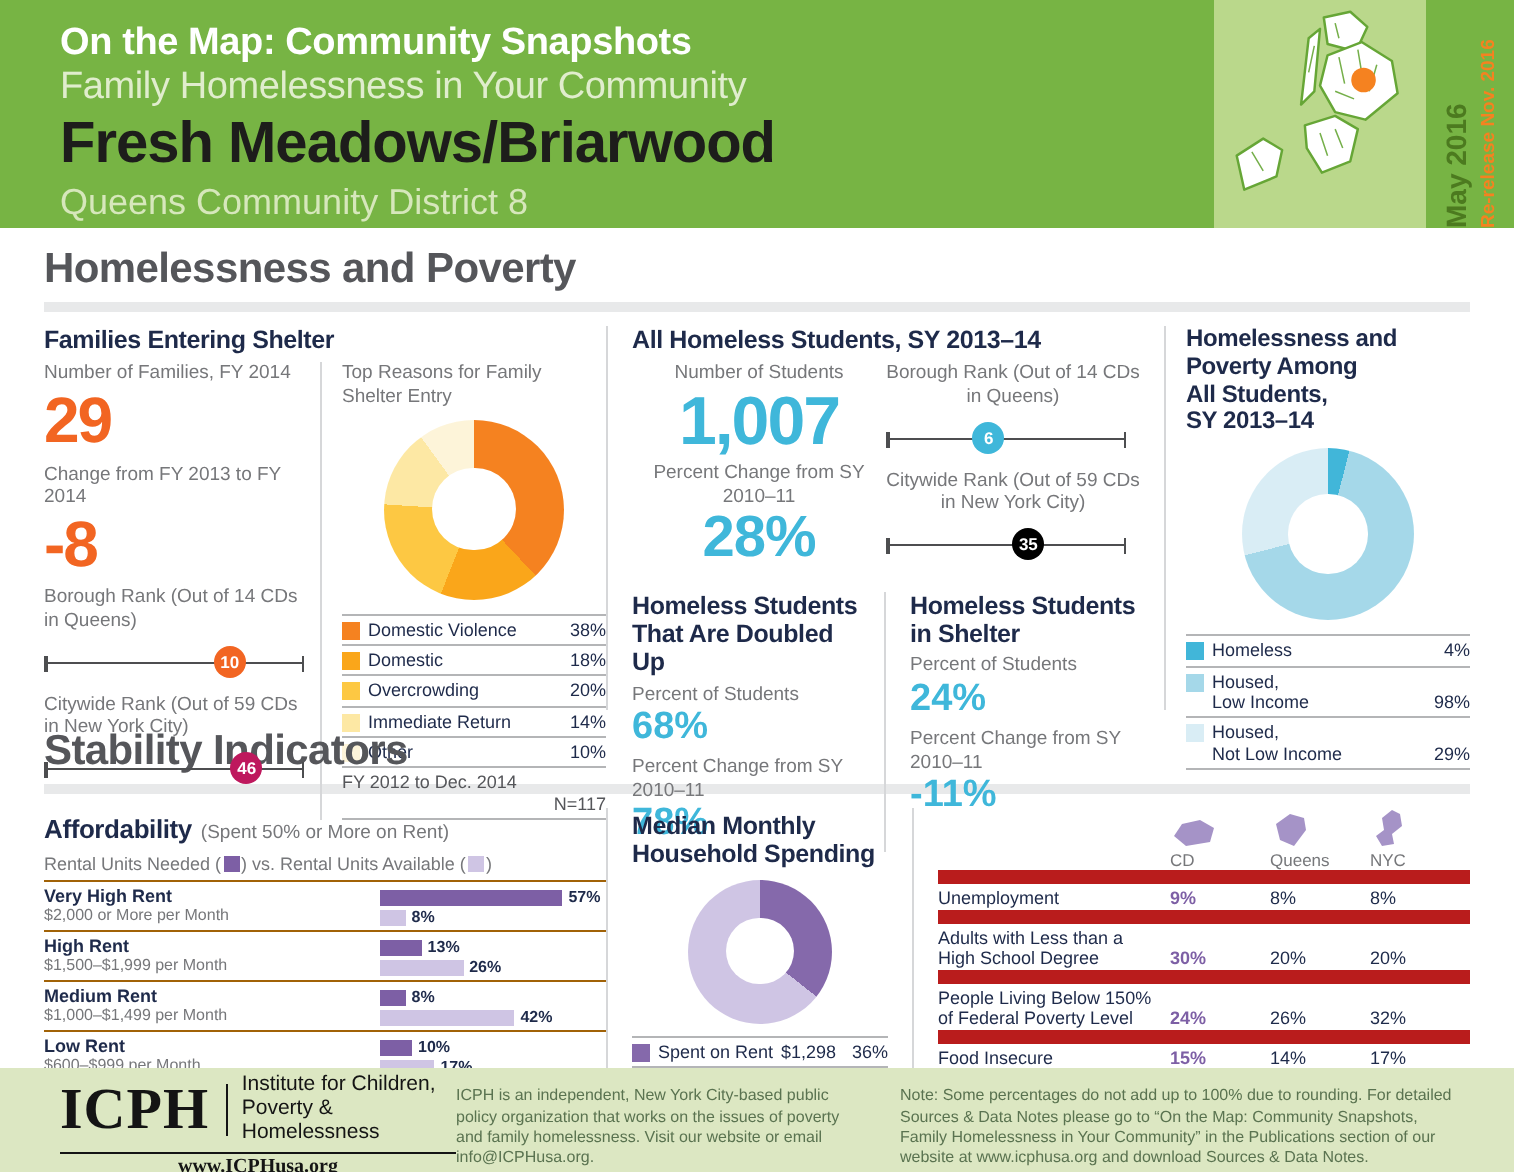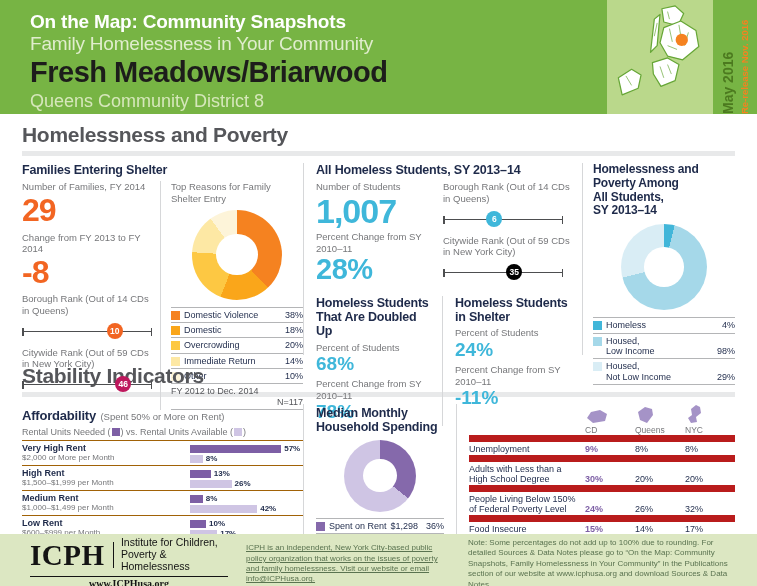--- a/index.html
+++ b/index.html
@@ -48,21 +48,21 @@
   .donut::after { content:""; position:absolute; inset:27%; background:#fff; border-radius:50%; }
   .donut-sm { width:90px; height:90px; margin:5px auto 7px; }
 
   .lrow { display:flex; align-items:flex-start; border-top:1px solid #b4b5b7; padding:2px 0; font-size:9px; color:#1e2a4a; line-height:1.15; }
   .lrow:last-child { border-bottom:1px solid #b4b5b7; }
   .sq { width:9px; height:9px; margin:1px 4px 0 0; flex-shrink:0; }
   .lval { margin-left:auto; align-self:flex-end; }
   .lnote { color:#55565a;flex-direction:column; }
 
   .p2 { flex:1; padding:0 12px; }
-  .p2-top { display:flex; margin-top:4px; }
+  .p2-top { display:flex; margin-top:4px;text-align:center; }
   .p2-col { width:50%; }
   .big-blue { color:#3fb7da; font-size:34px; font-weight:bold; line-height:1.0; letter-spacing:-1px; margin:1px 0 3px; }
   .big-blue2 { color:#3fb7da; font-size:29px; font-weight:bold; line-height:1.0; letter-spacing:-0.5px; margin:1px 0 0; }
   .p2-col .slider { width:120px; }
   .p2-bottom { display:flex; margin-top:8px; }
   .p2b-col { width:50%; }
   .p2b-col.first { padding-right:10px; border-right:1px solid #d6d7d9; }
   .p2b-col.second { padding-left:12px; }
   .mid-blue { color:#3fb7da; font-size:19px; font-weight:bold; line-height:1.05; margin:1px 0 4px; }
 
@@ -110,21 +110,21 @@
   
   .footer { height:60px; background:#dce7c2; display:flex; align-items:center; padding:0 26px 0 30px; flex-shrink:0; }
   .logo-wrap { width:198px; flex-shrink:0; }
   .logo-top { display:flex; align-items:center; }
   .logo-icph { font-family:"Liberation Serif", serif; font-weight:bold; font-size:29px; color:#141414; letter-spacing:0.5px; line-height:0.9; }
   .logo-div { width:1.5px; height:26px; background:#141414; margin:0 7px 0 8px; }
   .logo-org { font-size:10.5px; color:#141414; line-height:1.12; }
   .logo-web { border-top:1.5px solid #141414; border-bottom:1.5px solid #141414; text-align:center;
               font-family:"Liberation Serif", serif; font-weight:bold; font-size:10px; color:#141414;
               padding:1px 0; margin-top:3px; }
-  .foot-mid { width:196px; font-size:8px; color:#5a7350; line-height:1.3; margin-left:18px; flex-shrink:0;text-decoration:underline; }
+  .foot-mid { width:196px; font-size:8px; color:#5a7350; line-height:1.3; margin-left:0; flex-shrink:0; }
   .foot-note { flex:1; font-size:8px; color:#5a7350; line-height:1.3; margin-left:26px; }
 </style>
 </head>
 <body>
 
 <div class="page">
 
   <div class="header">
     <div class="header-left">
       <div class="h-kicker">On the Map: Community Snapshots</div>

